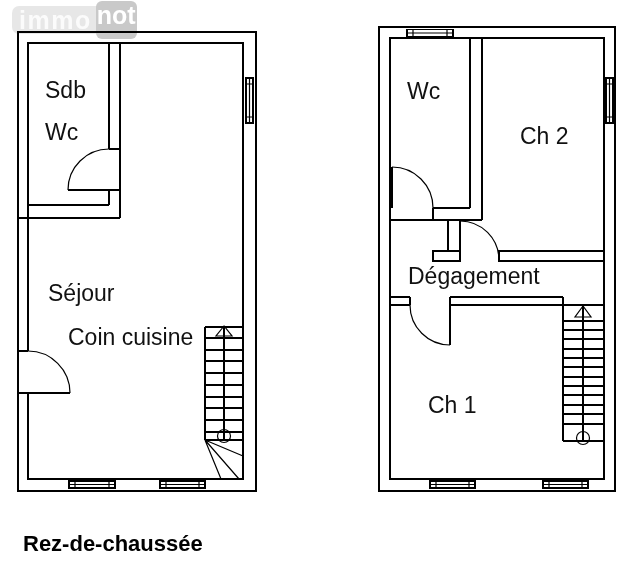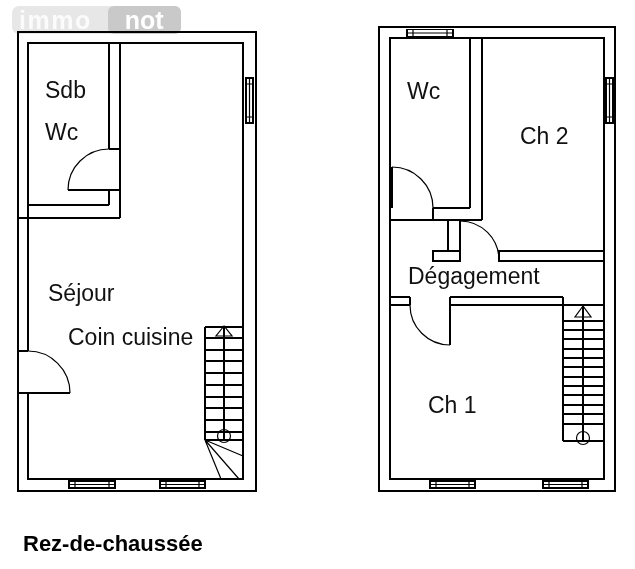--- a/index.html
+++ b/index.html
@@ -7,24 +7,24 @@
     position:relative;width:635px;height:569px;background:#ffffff;overflow:hidden;
     font-family:"Liberation Sans",sans-serif;
   }
   
   .logo{
     position:absolute;left:12px;top:6px;height:28px;z-index:0;
     display:flex;align-items:center;
     background:#e7e7e7;border-radius:7px;padding:0 0 0 7px;
     font-weight:bold;font-size:25px;line-height:28px;
   }
-  .logo .immo{color:#fbfbfb;letter-spacing:1.5px;padding-right:16px;}
+  .logo .immo{color:#fbfbfb;letter-spacing:1.5px;padding-right:4px;}
   .logo .not{
     background:#c9c9c9;color:#ffffff;border-radius:6px;
-    padding:0 17px;height:28px;display:inline-block;
+    padding:0 1px;height:38px;display:inline-block;
   }
   svg.plans{position:absolute;left:0;top:0;z-index:1;}
   .room-label{
     font-family:"Liberation Sans",sans-serif;font-size:23px;fill:#111111;
   }
   .caption{
     position:absolute;top:531px;z-index:2;
     font-weight:bold;font-size:22px;color:#000000;white-space:nowrap;
   }
   .caption-ground{left:23px;text-align:right;}

